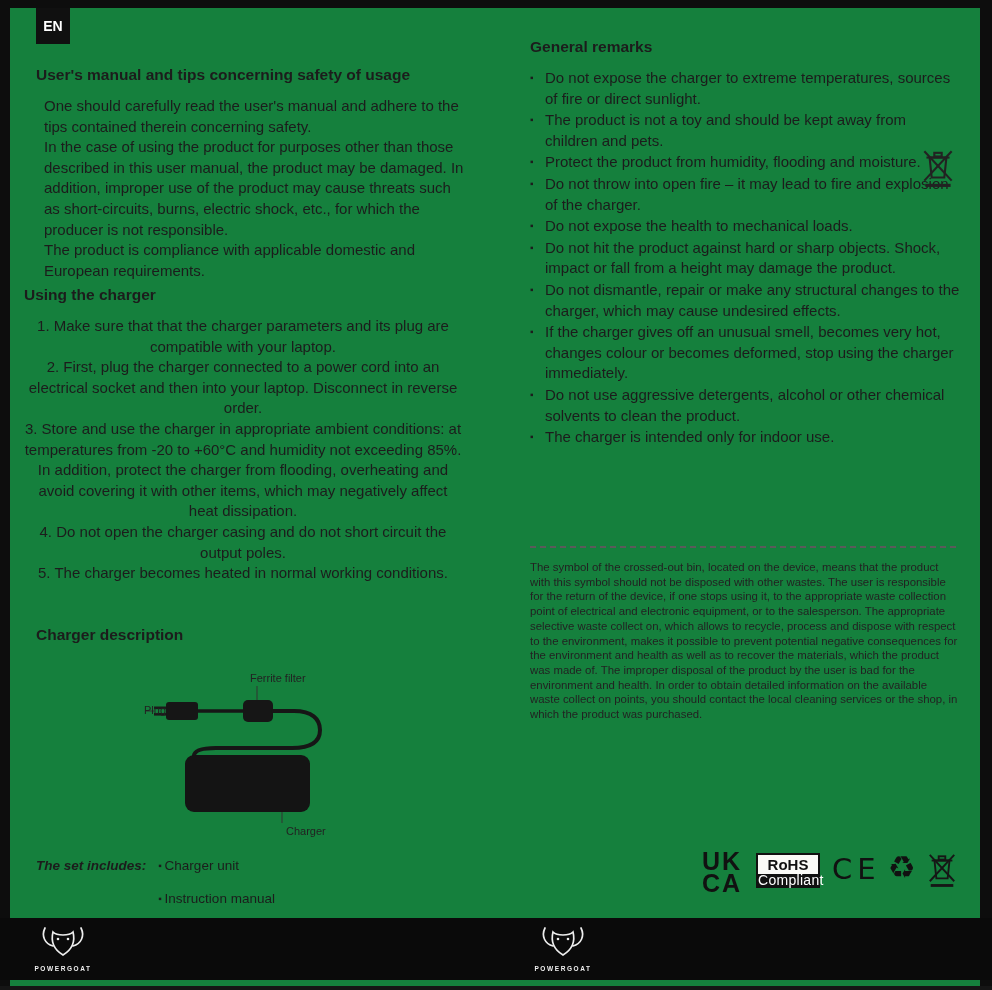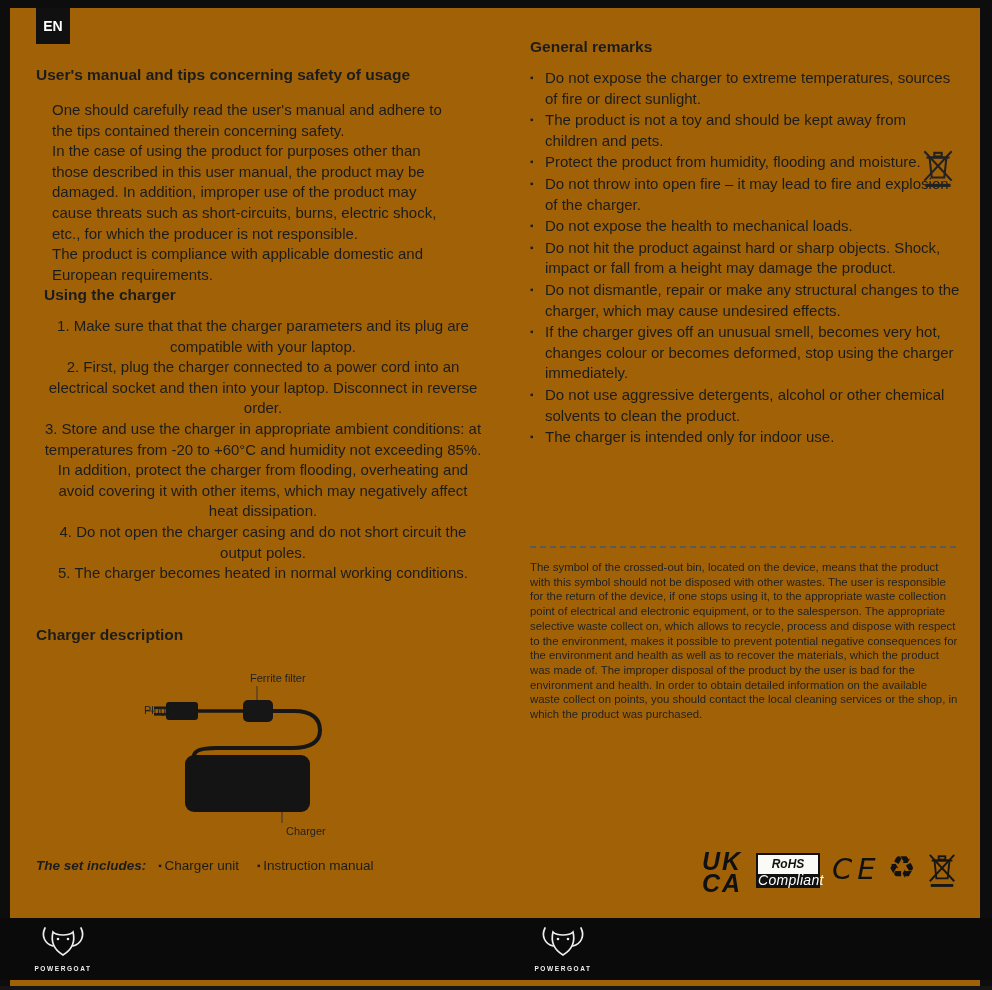--- a/index.html
+++ b/index.html
@@ -1,69 +1,69 @@
 <!DOCTYPE html>
 <html><head>
 <meta charset="utf-8">
 <style>
   html,body{margin:0;padding:0;}
   .page{
     position:relative;width:992px;height:990px;overflow:hidden;
-    background:#a16207;color:#1c1c1c;
+    background:#15803d;color:#1c1c1c;
     font-family:"Liberation Sans", sans-serif;
   }
   
   .bar-top{position:absolute;left:0;top:0;width:100%;height:8px;background:#0d0d0d;}
   .edge-left{position:absolute;left:0;top:0;width:10px;height:100%;background:#0d0d0d;}
   .edge-right{position:absolute;right:0;top:0;width:12px;height:100%;background:#0d0d0d;}
   .footer-bar{position:absolute;left:0;top:918px;width:100%;height:62px;background:#0a0a0a;}
   .bottom-line{position:absolute;left:0;top:986px;width:100%;height:4px;background:#151515;}
 
   .en-badge{
     position:absolute;left:36px;top:8px;width:34px;height:36px;background:#101010;
     color:#fff;font-weight:bold;font-size:14px;display:flex;align-items:center;justify-content:center;
   }
 
   .section-heading{font-size:15.5px;font-weight:bold;margin:0 0 12px 0;}
-  .body-text{font-size:15px;line-height:20.6px;white-space:pre-line;margin:16px;}
+  .body-text{font-size:15px;line-height:20.6px;white-space:pre-line;margin:8px;}
 
   .abs{position:absolute;}
 
   
   .sec-safety{left:36px;top:66px;width:438px;}
-  .sec-using{left:44px;top:286px;width:438px;}
+  .sec-using{left:24px;top:286px;width:438px;}
   .steps{list-style:none;margin:0;padding:0;font-size:15px;line-height:20.6px;text-align:center;}
   .steps li{margin:0;}
   .sec-desc-heading{left:36px;top:626px;}
   .diagram{left:36px;top:664px;width:438px;height:190px;}
   .diagram svg{position:absolute;left:0;top:0;}
   .diagram-label{position:absolute;font-size:11px;color:#222;padding-left:24px;}
 
   .set-includes{left:36px;top:858px;width:438px;display:flex;align-items:baseline;gap:12px;font-size:13.5px;}
   .set-includes .lbl{font-weight:bold;font-style:italic;}
-  .set-items{list-style:none;display:flex;gap:18px;margin:0;padding:0;}
+  .set-items{list-style:none;display:flex;gap:18px;margin:0;padding:0;flex-direction:column;}
   .set-items li::before{content:"▪ ";font-size:10px;vertical-align:1px;}
 
   
   .sec-remarks{left:530px;top:38px;width:432px;}
   .remarks{list-style:none;margin:0;padding:0;font-size:15px;line-height:20.6px;}
   .remarks li{position:relative;padding-left:15px;margin:0 0 1px 0;}
   .remarks li::before{content:"▪";position:absolute;left:0;top:0;font-size:10px;line-height:20.6px;}
 
   .divider-dashed{left:530px;top:546px;width:426px;border-top:2px dashed #5a5a5a;height:0;}
 
   .sec-disposal{left:530px;top:560px;width:428px;}
   .disposal-heading{font-size:12px;font-weight:bold;margin:0 0 7px 0;}
   .disposal-body{font-size:11.4px;line-height:14.7px;margin:0;color:#222;}
 
   
-  .cert-row{left:702px;top:848px;width:260px;height:44px;font-style:italic;}
+  .cert-row{left:702px;top:848px;width:260px;height:44px;}
   .ukca{position:absolute;left:0;top:2px;font-weight:bold;font-size:25px;line-height:22px;letter-spacing:2px;color:#111;}
   .rohs{position:absolute;left:54px;top:5px;width:60px;border:2px solid #111;text-align:center;background:#fafaf7;}
-  .rohs .rohs-top{font-weight:bold;font-size:12px;line-height:19px;color:#111;}
+  .rohs .rohs-top{font-weight:bold;font-size:15px;line-height:19px;color:#111;}
   .rohs .rohs-bottom{background:#111;color:#fff;font-size:14px;line-height:12px;letter-spacing:.3px;}
   .ce{position:absolute;left:130px;top:4px;font-size:29px;font-weight:normal;letter-spacing:5px;color:#111;font-family:"DejaVu Sans", sans-serif;}
   .recycle{position:absolute;left:186px;top:1px;font-size:31px;color:#111;font-family:"DejaVu Sans", sans-serif;}
   .weee{position:absolute;}
   .weee-cert{left:224px;top:2px;}
   .weee-top{left:920px;top:146px;}
 
   
   .logo{position:absolute;top:924px;width:58px;text-align:center;}
   .logo-1{left:34px;}

